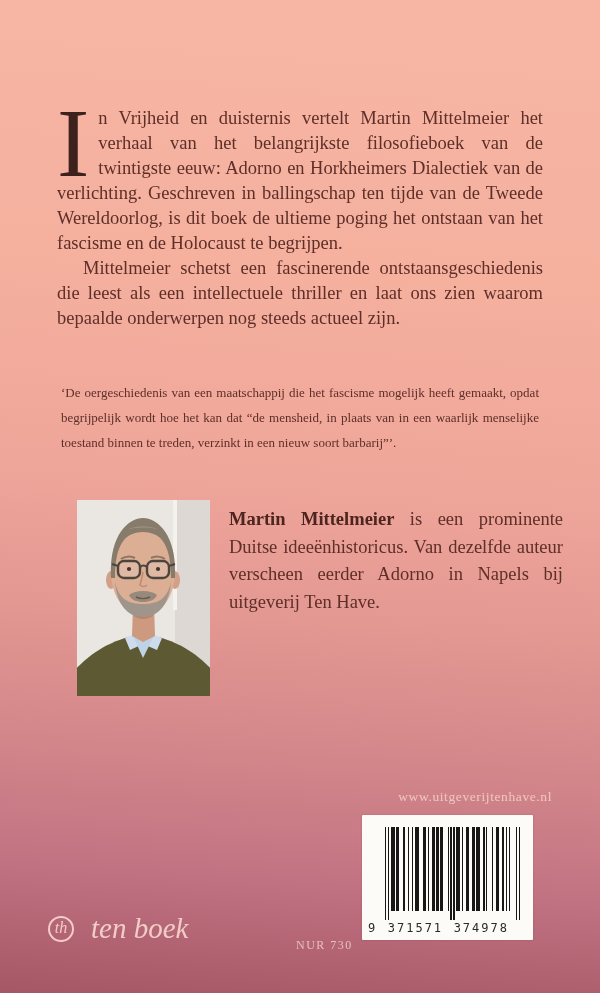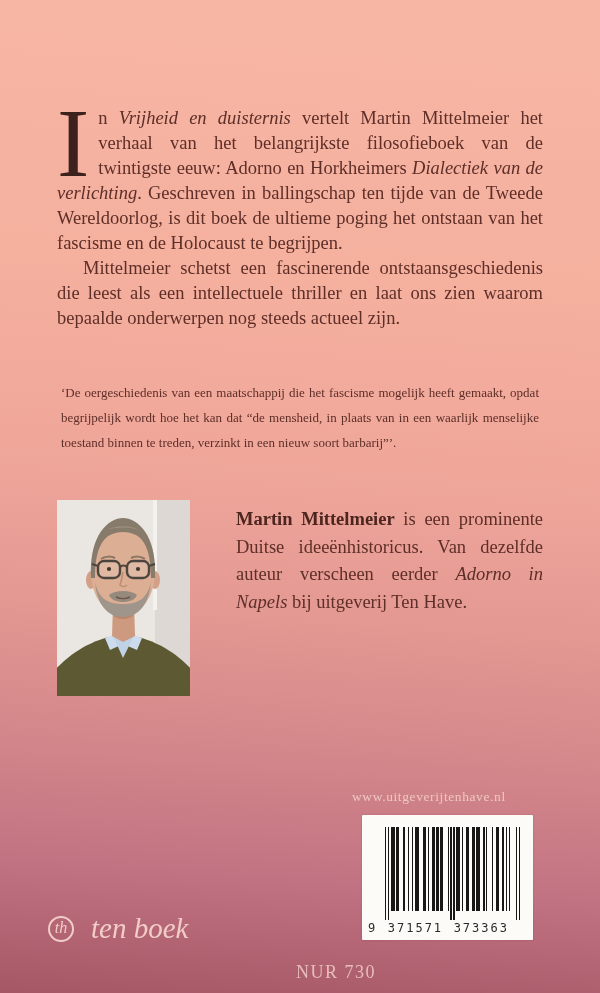--- a/index.html
+++ b/index.html
@@ -18,28 +18,28 @@
   .textcol{position:absolute;left:57px;width:486px;color:var(--ink,#5e2e28);}
   .synopsis{top:106px;}
   p.body-par{margin:0;font-size:18.5px;line-height:25px;text-align:justify;}
   p.body-par.indent{text-indent:26px;font-family:Liberation Serif, serif;}
   .dropcap{
     float:left;font-size:97px;line-height:75px;height:75px;
     margin:0 9px 0 0;color:var(--dropcap,#3c211c);font-weight:normal;
   }
   .quote{top:376px;}
   .quote p{margin:4px;font-size:13px;line-height:25px;text-align:justify;}
-  .seg-italic{font-style:italic;}
+  .seg-italic{}
   .seg-bold{font-weight:bold;color:#4d251f;}
-  .author-row{top:500px;display:flex;gap:46px;align-items:flex-start;}
+  .author-row{top:500px;display:flex;gap:19px;align-items:flex-start;margin-left:20px;}
   .photo-frame{flex:0 0 133px;width:133px;height:196px;overflow:hidden;}
   .photo-frame svg{display:block;width:133px;height:196px;}
   .bio{flex:1;font-size:18.5px;line-height:27.5px;text-align:justify;margin-top:6px;}
   .url{
-    position:absolute;left:352px;top:789px;width:200px;text-align:left;
+    position:absolute;left:352px;top:789px;width:200px;text-align:right;
     color:var(--footer-text,#f2cdc7);font-size:13.5px;letter-spacing:0.6px;opacity:.92;
   }
   .barcode-box{
     position:absolute;left:362px;top:815px;width:171px;height:125px;
     background:var(--barcode-bg,#fcfbf8);border-radius:1px;box-shadow:0 0 2px rgba(90,30,35,.25);
   }
   .bars{position:absolute;left:23px;top:12px;display:flex;}
   .module{width:1.43px;height:84px;flex:none;}
   .module.tall{height:93px;}
   .module.on{background:#181716;}
@@ -48,22 +48,22 @@
     font-family:"DejaVu Sans Mono",monospace;font-size:12px;letter-spacing:2px;color:#2b2a29;
   }
   .publisher{position:absolute;left:48px;top:904px;display:flex;align-items:center;gap:17px;color:var(--footer-text,#f2cdc7);margin-top:10px;}
   .monogram{
     width:26px;height:26px;border:2px solid var(--footer-text,#f2cdc7);border-radius:50%;
     display:flex;align-items:center;justify-content:center;
     font-style:italic;font-size:16px;line-height:1;padding-bottom:1px;box-sizing:border-box;
   }
   .pub-name{font-style:italic;font-size:29px;line-height:1;}
   .nur{
-    position:absolute;left:296px;top:962px;color:var(--footer-text,#f2cdc7);
-    font-size:18px;letter-spacing:1.5px;opacity:.85;
+    position:absolute;left:296px;top:938px;color:var(--footer-text,#f2cdc7);
+    font-size:12px;letter-spacing:1.5px;opacity:.85;
   }
 </style>
 </head>
 <body>
 
 <div class="cover">
 
   <div class="textcol synopsis">
     <p class="body-par"><span class="dropcap">I</span><span><span>n </span><span class="seg-italic">Vrijheid en duisternis</span><span> vertelt Martin Mittelmeier het verhaal van het belangrijkste filosofieboek van de twintigste eeuw: Adorno en Horkheimers </span><span class="seg-italic">Dialectiek van de verlichting</span><span>. Geschreven in ballingschap ten tijde van de Tweede Wereldoorlog, is dit boek de ultieme poging het ontstaan van het fascisme en de Holocaust te begrijpen.</span></span></p>
     <p class="body-par indent"><span><span>Mittelmeier schetst een fascinerende ontstaansgeschiedenis die leest als een intellectuele thriller en laat ons zien waarom bepaalde onderwerpen nog steeds actueel zijn.</span></span></p>
@@ -211,21 +211,21 @@
         <div class="module"></div>
         <div class="module"></div>
         <div class="module"></div>
         <div class="module on tall"></div>
         <div class="module tall"></div>
         <div class="module on tall"></div>
       </div>
     <div class="digits">
       <span>9</span>
       <span>371571</span>
-      <span>373363</span>
+      <span>374978</span>
     </div>
   </div>
 
   <div class="publisher">
     <span class="monogram">th</span>
     <span class="pub-name">ten boek</span>
   </div>
 
   <div class="nur">NUR 730</div>
 

